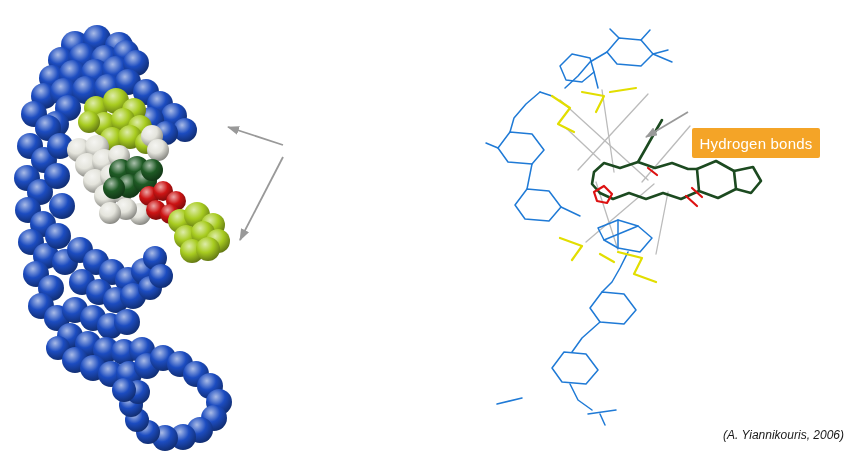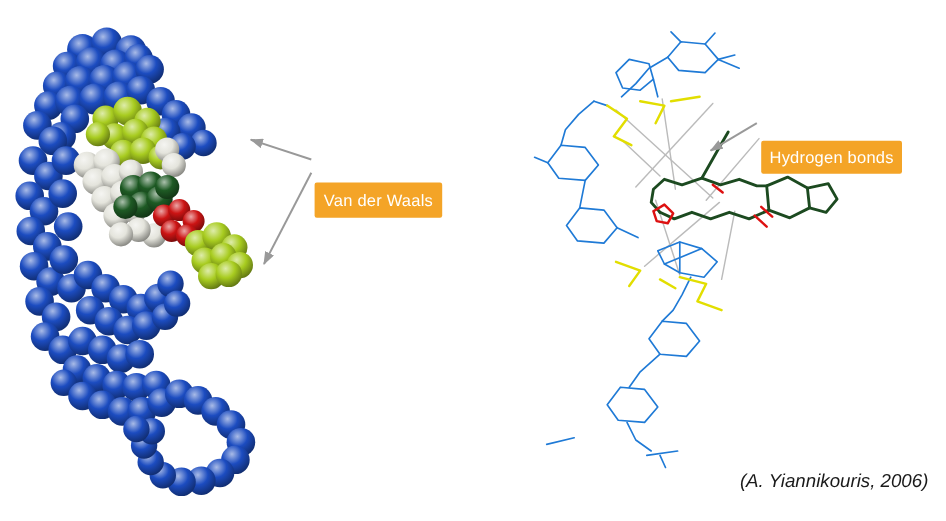--- a/index.html
+++ b/index.html
@@ -11,21 +11,21 @@
   .canvas > svg{position:absolute;left:0;top:0;}
   .label{
     position:absolute;display:flex;align-items:center;justify-content:center;
     background:var(--label-bg,#F4A427);color:var(--label-text,#fff);
     font-size:15px;letter-spacing:.2px;border-radius:2px;margin-top:32px;
   }
   #vdw-label{left:286px;top:134px;width:116px;height:32px;}
   #hb-label{left:692px;top:96px;width:128px;height:30px;}
   #citation{
     position:absolute;right:16px;top:428px;
-    font-style:italic;font-size:17px;color:var(--citation-text,#1a1a1a);
+    font-style:italic;font-size:12px;color:var(--citation-text,#1a1a1a);
   }
 </style>
 </head>
 <body>
 
 <div class="canvas">
 
   <svg id="fig" width="860" height="474" viewBox="0 0 860 474">
     <defs id="fig-defs">
         <radialGradient id="grad-b" cx="38%" cy="30%" r="78%">
@@ -238,23 +238,20 @@
         <polyline points="692,188 702,197" fill="none" stroke="#DD1111" stroke-width="2.2" stroke-linecap="round" stroke-linejoin="round"></polyline>
         <polyline points="648,168 657,175" fill="none" stroke="#DD1111" stroke-width="2.2" stroke-linecap="round" stroke-linejoin="round"></polyline>
       </g>
     <g id="arrows">
         <line x1="283" y1="145" x2="228" y2="127" stroke="#999999" stroke-width="1.8" marker-end="url(#ah)"></line>
         <line x1="283" y1="157" x2="240" y2="240" stroke="#999999" stroke-width="1.8" marker-end="url(#ah)"></line>
         <line x1="688" y1="112" x2="646" y2="137" stroke="#999999" stroke-width="1.8" marker-end="url(#ah)"></line>
       </g>
   </svg>
 
-  <div class="label" id="vdw-label">
-    <span>Van der Waals</span>
-  </div>
 
   <div class="label" id="hb-label">
     <span>Hydrogen bonds</span>
   </div>
 
   <div id="citation">(A. Yiannikouris, 2006)</div>
 
 </div>
 
 </body></html>

